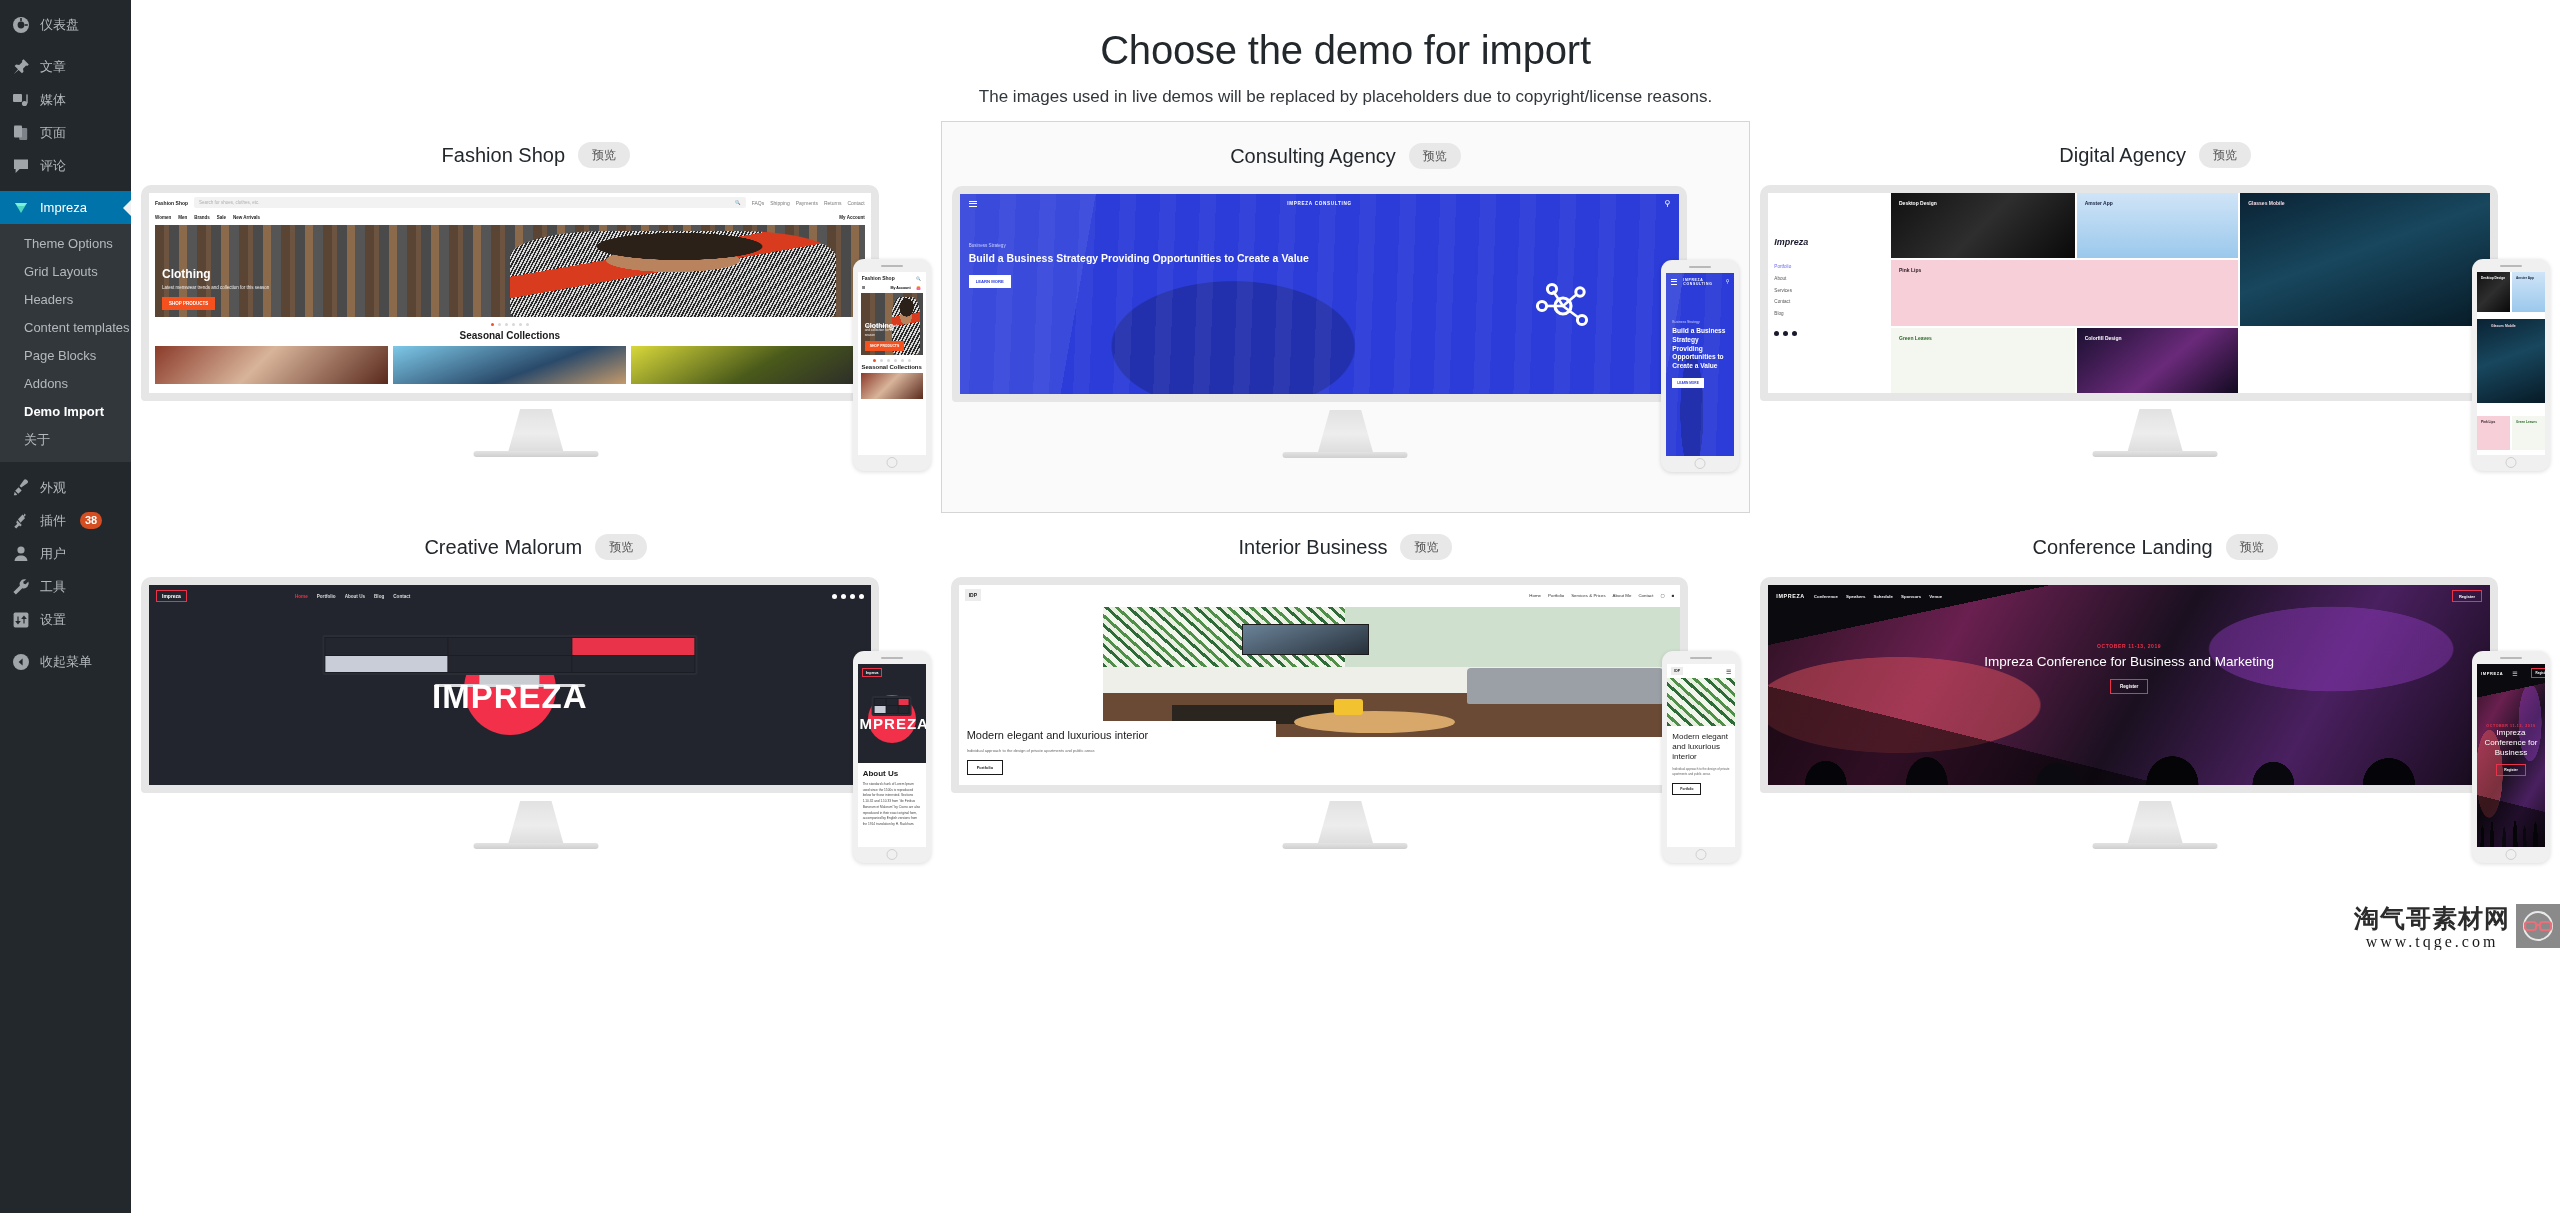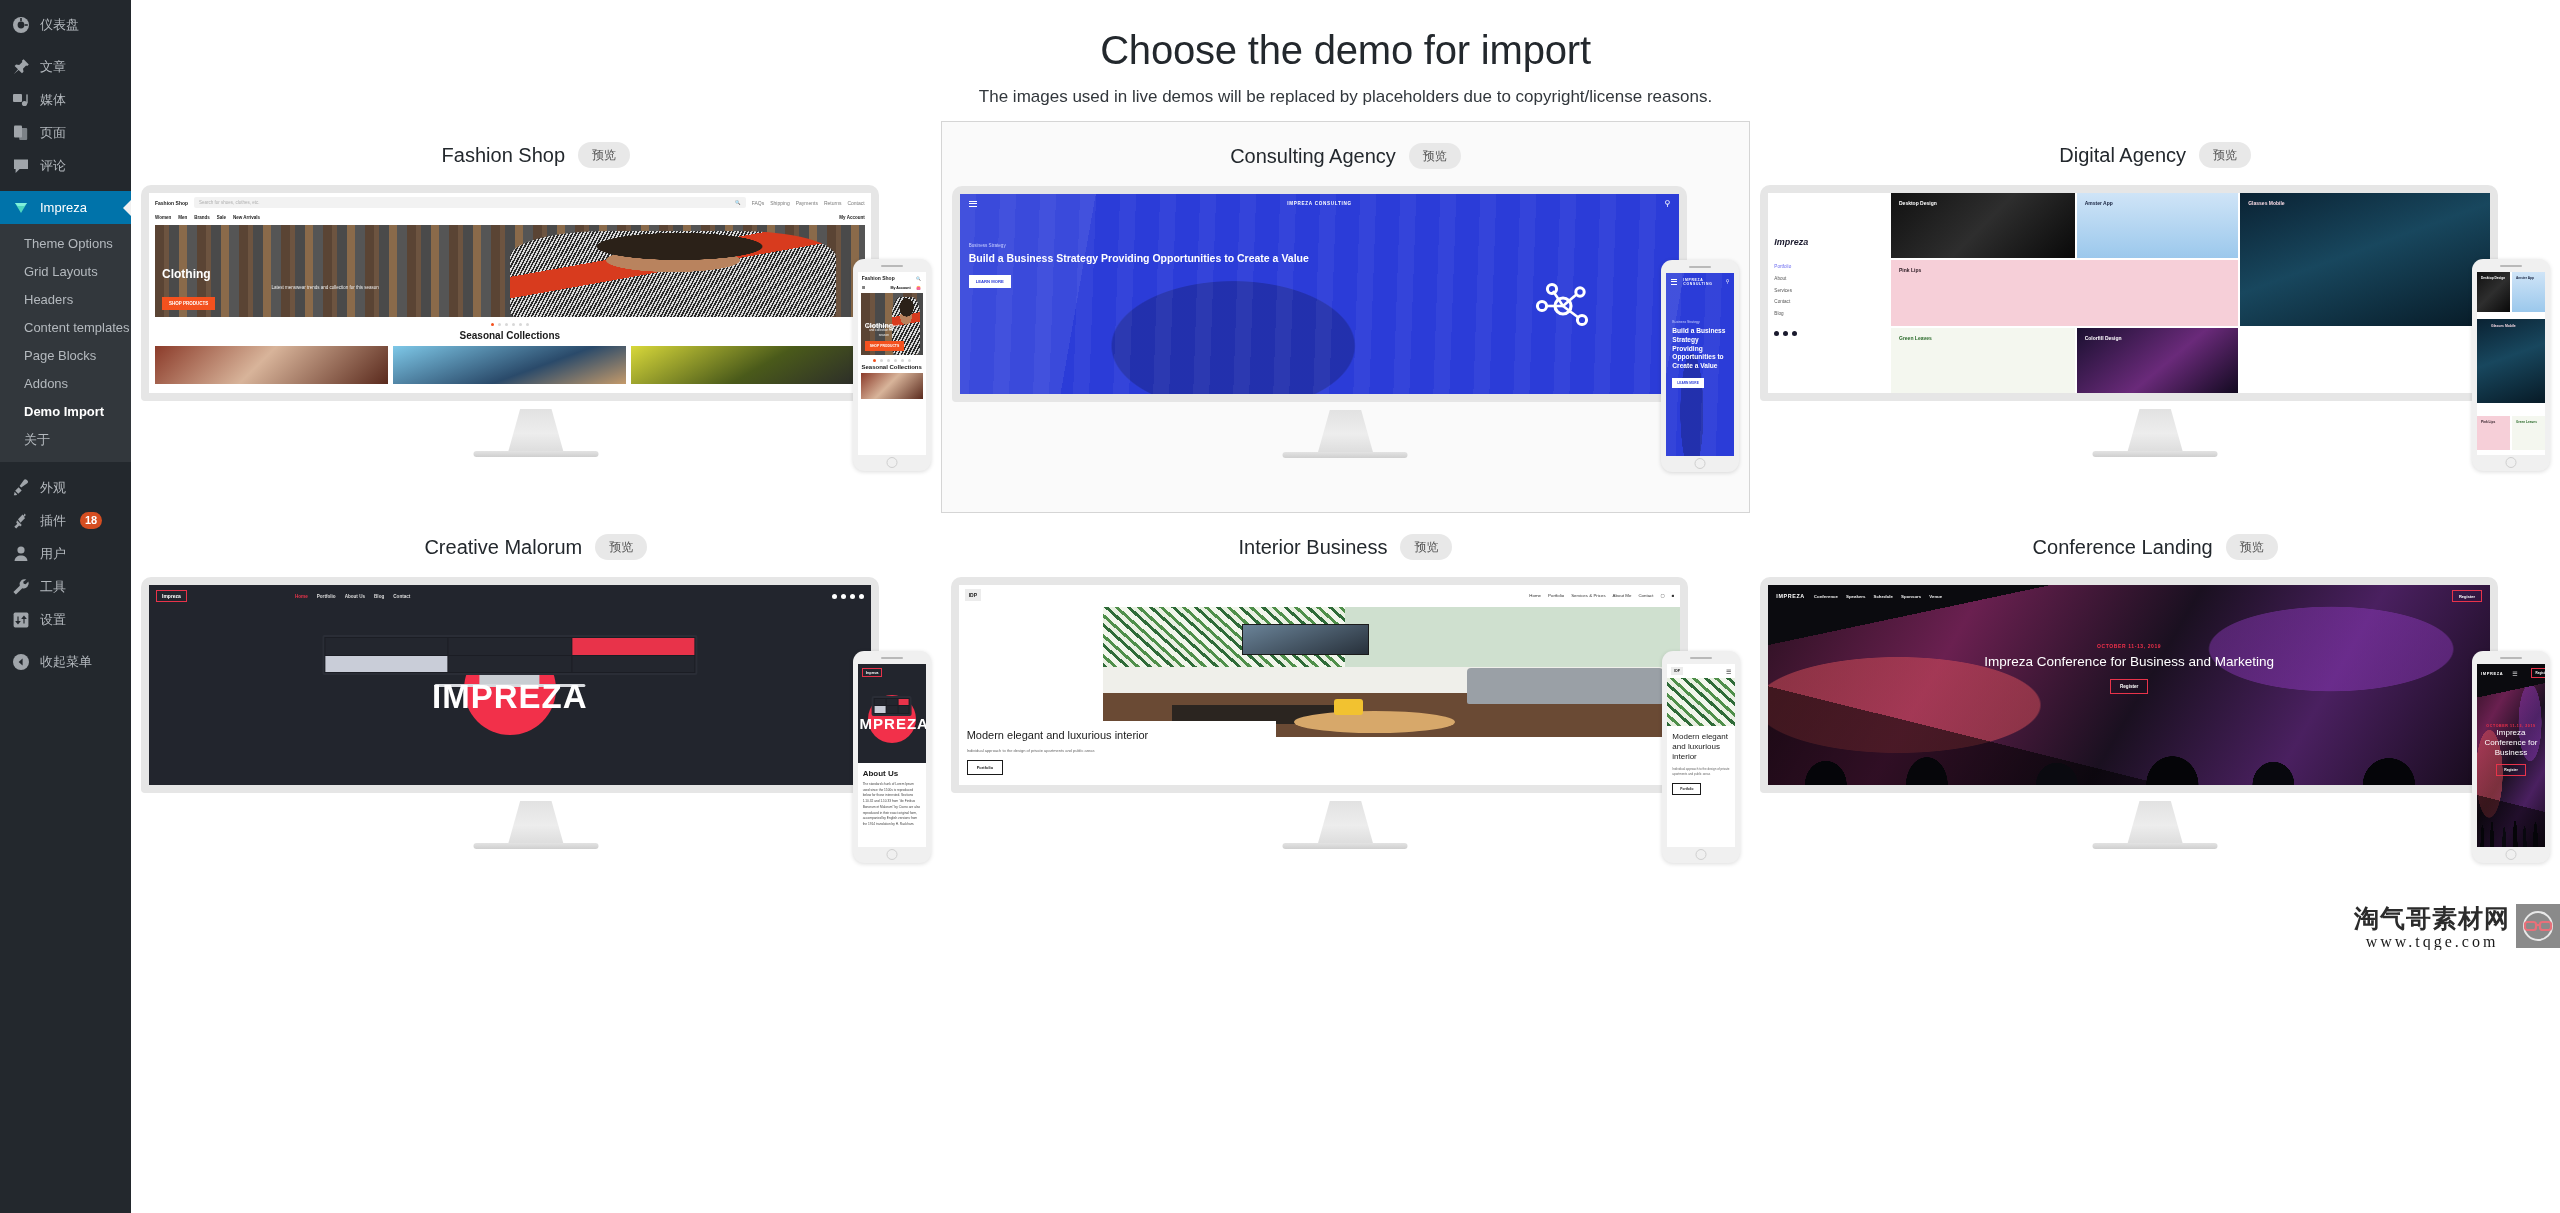--- a/index.html
+++ b/index.html
@@ -151,21 +151,20 @@
   .fs-search {
     flex:1; background:#f2f2f2; border-radius:2px;
     color:#b0b0b0; padding:3px 5px; font-size:4.5px;
     display:flex; align-items:center; justify-content:space-between;
   }
   .fs-nav2 { display:flex; gap:7px; padding:3px 6px 5px 6px; color:#222; font-weight:bold; font-size:4.5px; }
   .fs-hero {
     margin:0 6px; height:92px; position:relative; overflow:hidden;
     background:
       repeating-linear-gradient(90deg,#5a4434 0 9px,#6d5440 9px 14px,#4a4a4a 14px 24px,#8a6a4a 24px 32px,#555 32px 42px);
-    text-align: center;
   }
   .fs-person {
     position:absolute; right:4%; bottom:0; width:46%; height:94%;
     background:
       radial-gradient(ellipse 42% 26% at 52% 18%, #2b2118 0 60%, transparent 61%),
       radial-gradient(ellipse 30% 20% at 50% 34%, #b9835e 0 68%, transparent 69%),
       linear-gradient(170deg, transparent 0 32%, #d83b1e 32% 47%, transparent 47%),
       repeating-linear-gradient(118deg,#d8d8d8 0 1.5px,#2a2a2a 1.5px 3px);
     border-radius:30% 30% 6px 6px;
   }
@@ -465,21 +464,21 @@
       <span class="mlabel">外观</span>
     </div>
 
     <div class="menu-item">
       <span class="icn">
         <svg viewBox="0 0 20 20">
             <path d="M13.4 2.4l1.5 1.5-2 2 1.2 1.2-4.6 4.6L7 8.2l4.6-4.6 1.2 1.2zM6 9.2l4.8 4.8-1.6 1.6-1-1-3 3-1.9-1.9 3-3-1-1z"></path>
           </svg>
       </span>
       <span class="mlabel">插件</span>
-      <span class="badge">18</span>
+      <span class="badge">38</span>
     </div>
 
     <div class="menu-item">
       <span class="icn">
         <svg viewBox="0 0 20 20">
             <circle cx="10" cy="6" r="3.6"></circle>
             <path d="M3.6 17c0-3.6 2.9-5.6 6.4-5.6s6.4 2 6.4 5.6z"></path>
           </svg>
       </span>
       <span class="mlabel">用户</span>

